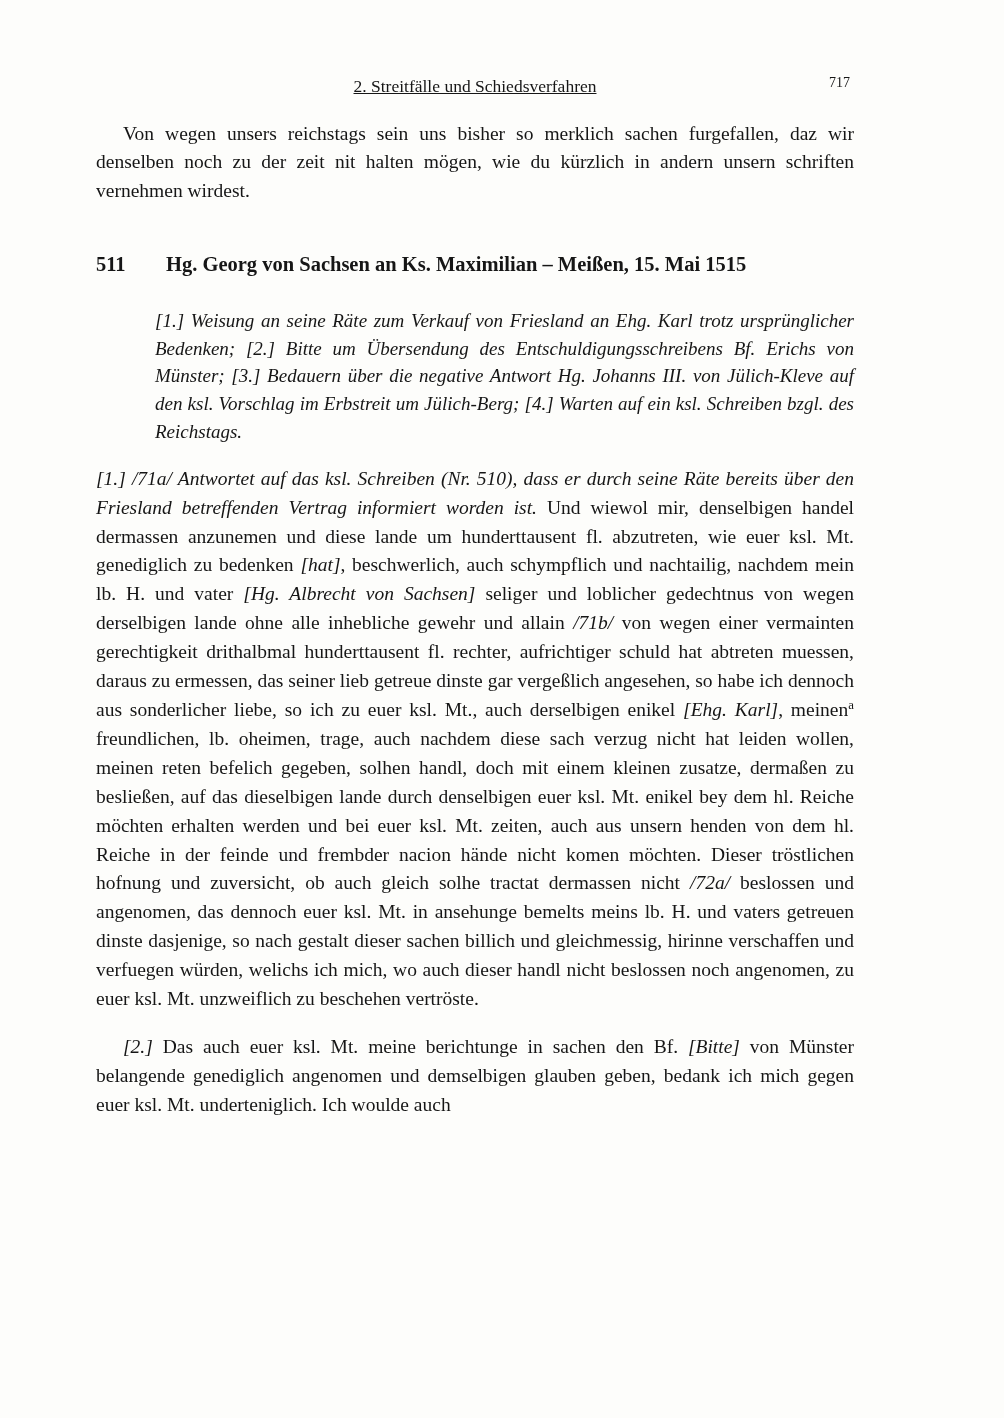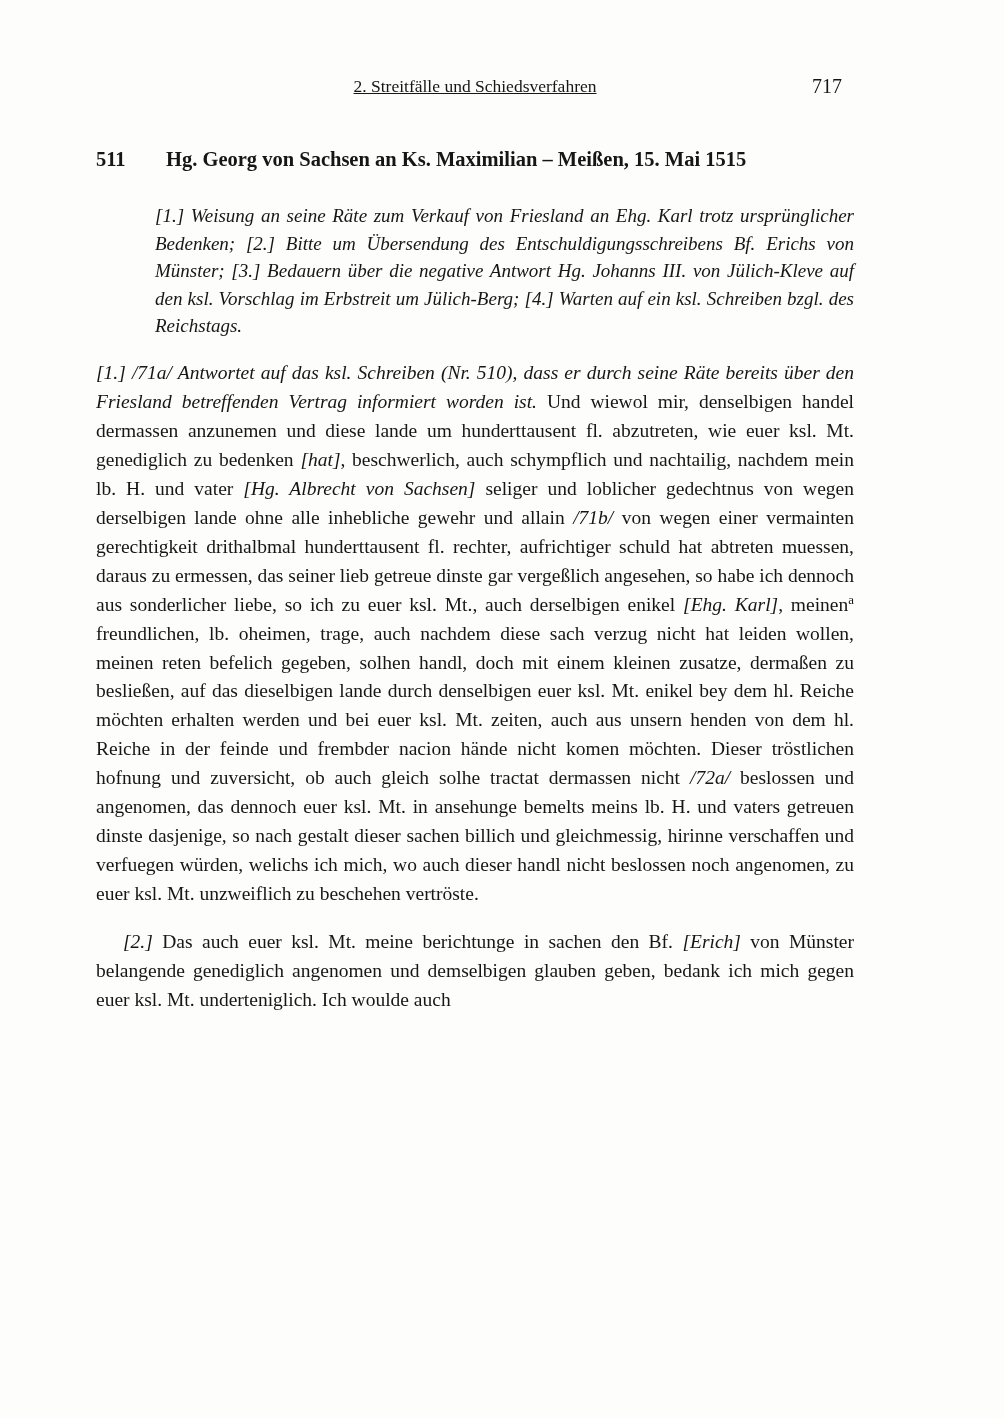--- a/index.html
+++ b/index.html
@@ -22,23 +22,23 @@
   .running-header {
     position: relative;
     height: 24px;
     text-align: center;
     font-size: 17.5px;
     margin-bottom: 16px;
     text-decoration: underline;
   }
   .running-header .page-number {
     position: absolute;
-    right: 12px;
+    right: 4px;
     top: -1px;
-    font-size: 20px;
+    font-size: 14px;
   }
   .intro {
     font-size: 19.5px;
     line-height: 28.6px;
     text-align: justify;
     text-indent: 27px;
   }
   .doc-heading {
     display: flex;
     margin-top: 46px;
@@ -91,30 +91,31 @@
 </head>
 <body>
 
 <div class="page">
 
   <div class="running-header">
     <span>2. Streitfälle und Schiedsverfahren</span>
     <span class="page-number">717</span>
   </div>
 
+  <p class="intro">Von wegen unsers reichstags sein uns bisher so merklich sachen furgefallen, daz wir denselben noch zu der zeit nit halten mögen, wie du kürzlich in andern unsern schriften vernehmen wirdest.</p>
 
   <div class="doc-heading">
     <span class="doc-number">511</span>
     <span class="doc-title">Hg. Georg von Sachsen an Ks. Maximilian – Meißen, 15. Mai 1515</span>
   </div>
 
   <p class="summary">[1.] Weisung an seine Räte zum Verkauf von Friesland an Ehg. Karl trotz ursprünglicher Bedenken; [2.] Bitte um Übersendung des Entschuldigungsschreibens Bf. Erichs von Münster; [3.] Bedauern über die negative Antwort Hg. Johanns III. von Jülich-Kleve auf den ksl. Vorschlag im Erbstreit um Jülich-Berg; [4.] Warten auf ein ksl. Schreiben bzgl. des Reichstags.</p>
 
   <div class="sources">
   </div>
 
   <div class="body-text">
     <p class="para"><span class="run-italic">[1.] /71a/ Antwortet auf das ksl. Schreiben (Nr. 510), dass er durch seine Räte bereits über den Friesland betreffenden Vertrag informiert worden ist. </span><span class="run-roman">Und wiewol mir, denselbigen handel dermassen anzunemen und diese lande um hunderttausent fl. abzutreten, wie euer ksl. Mt. genediglich zu bedenken </span><span class="run-italic">[hat]</span><span class="run-roman">, beschwerlich, auch schympflich und nachtailig, nachdem mein lb. H. und vater </span><span class="run-italic">[Hg. Albrecht von Sachsen]</span><span class="run-roman"> seliger und loblicher gedechtnus von wegen derselbigen lande ohne alle inhebliche gewehr und allain </span><span class="run-italic">/71b/</span><span class="run-roman"> von wegen einer vermainten gerechtigkeit drithalbmal hunderttausent fl. rechter, aufrichtiger schuld hat abtreten muessen, daraus zu ermessen, das seiner lieb getreue dinste gar vergeßlich angesehen, so habe ich dennoch aus sonderlicher liebe, so ich zu euer ksl. Mt., auch derselbigen enikel </span><span class="run-italic">[Ehg. Karl]</span><span class="run-roman">, meinen</span><span class="run-sup">a</span><span class="run-roman"> freundlichen, lb. oheimen, trage, auch nachdem diese sach verzug nicht hat leiden wollen, meinen reten befelich gegeben, solhen handl, doch mit einem kleinen zusatze, dermaßen zu besließen, auf das dieselbigen lande durch denselbigen euer ksl. Mt. enikel bey dem hl. Reiche möchten erhalten werden und bei euer ksl. Mt. zeiten, auch aus unsern henden von dem hl. Reiche in der feinde und frembder nacion hände nicht komen möchten. Dieser tröstlichen hofnung und zuversicht, ob auch gleich solhe tractat dermassen nicht </span><span class="run-italic">/72a/</span><span class="run-roman"> beslossen und angenomen, das dennoch euer ksl. Mt. in ansehunge bemelts meins lb. H. und vaters getreuen dinste dasjenige, so nach gestalt dieser sachen billich und gleichmessig, hirinne verschaffen und verfuegen würden, welichs ich mich, wo auch dieser handl nicht beslossen noch angenomen, zu euer ksl. Mt. unzweiflich zu beschehen vertröste.</span></p>
-    <p class="para indent"><span class="run-italic">[2.]</span><span class="run-roman"> Das auch euer ksl. Mt. meine berichtunge in sachen den Bf. </span><span class="run-italic">[Erich]</span><span class="run-roman"> von Münster belangende genediglich angenomen und demselbigen glauben geben, bedank ich mich gegen euer ksl. Mt. underteniglich. Ich woulde auch</span></p>
+    <p class="para indent"><span class="run-italic">[2.]</span><span class="run-roman"> Das auch euer ksl. Mt. meine berichtunge in sachen den Bf. </span><span class="run-italic">[Bitte]</span><span class="run-roman"> von Münster belangende genediglich angenomen und demselbigen glauben geben, bedank ich mich gegen euer ksl. Mt. underteniglich. Ich woulde auch</span></p>
   </div>
 
 
 </div>
 
 </body></html>

